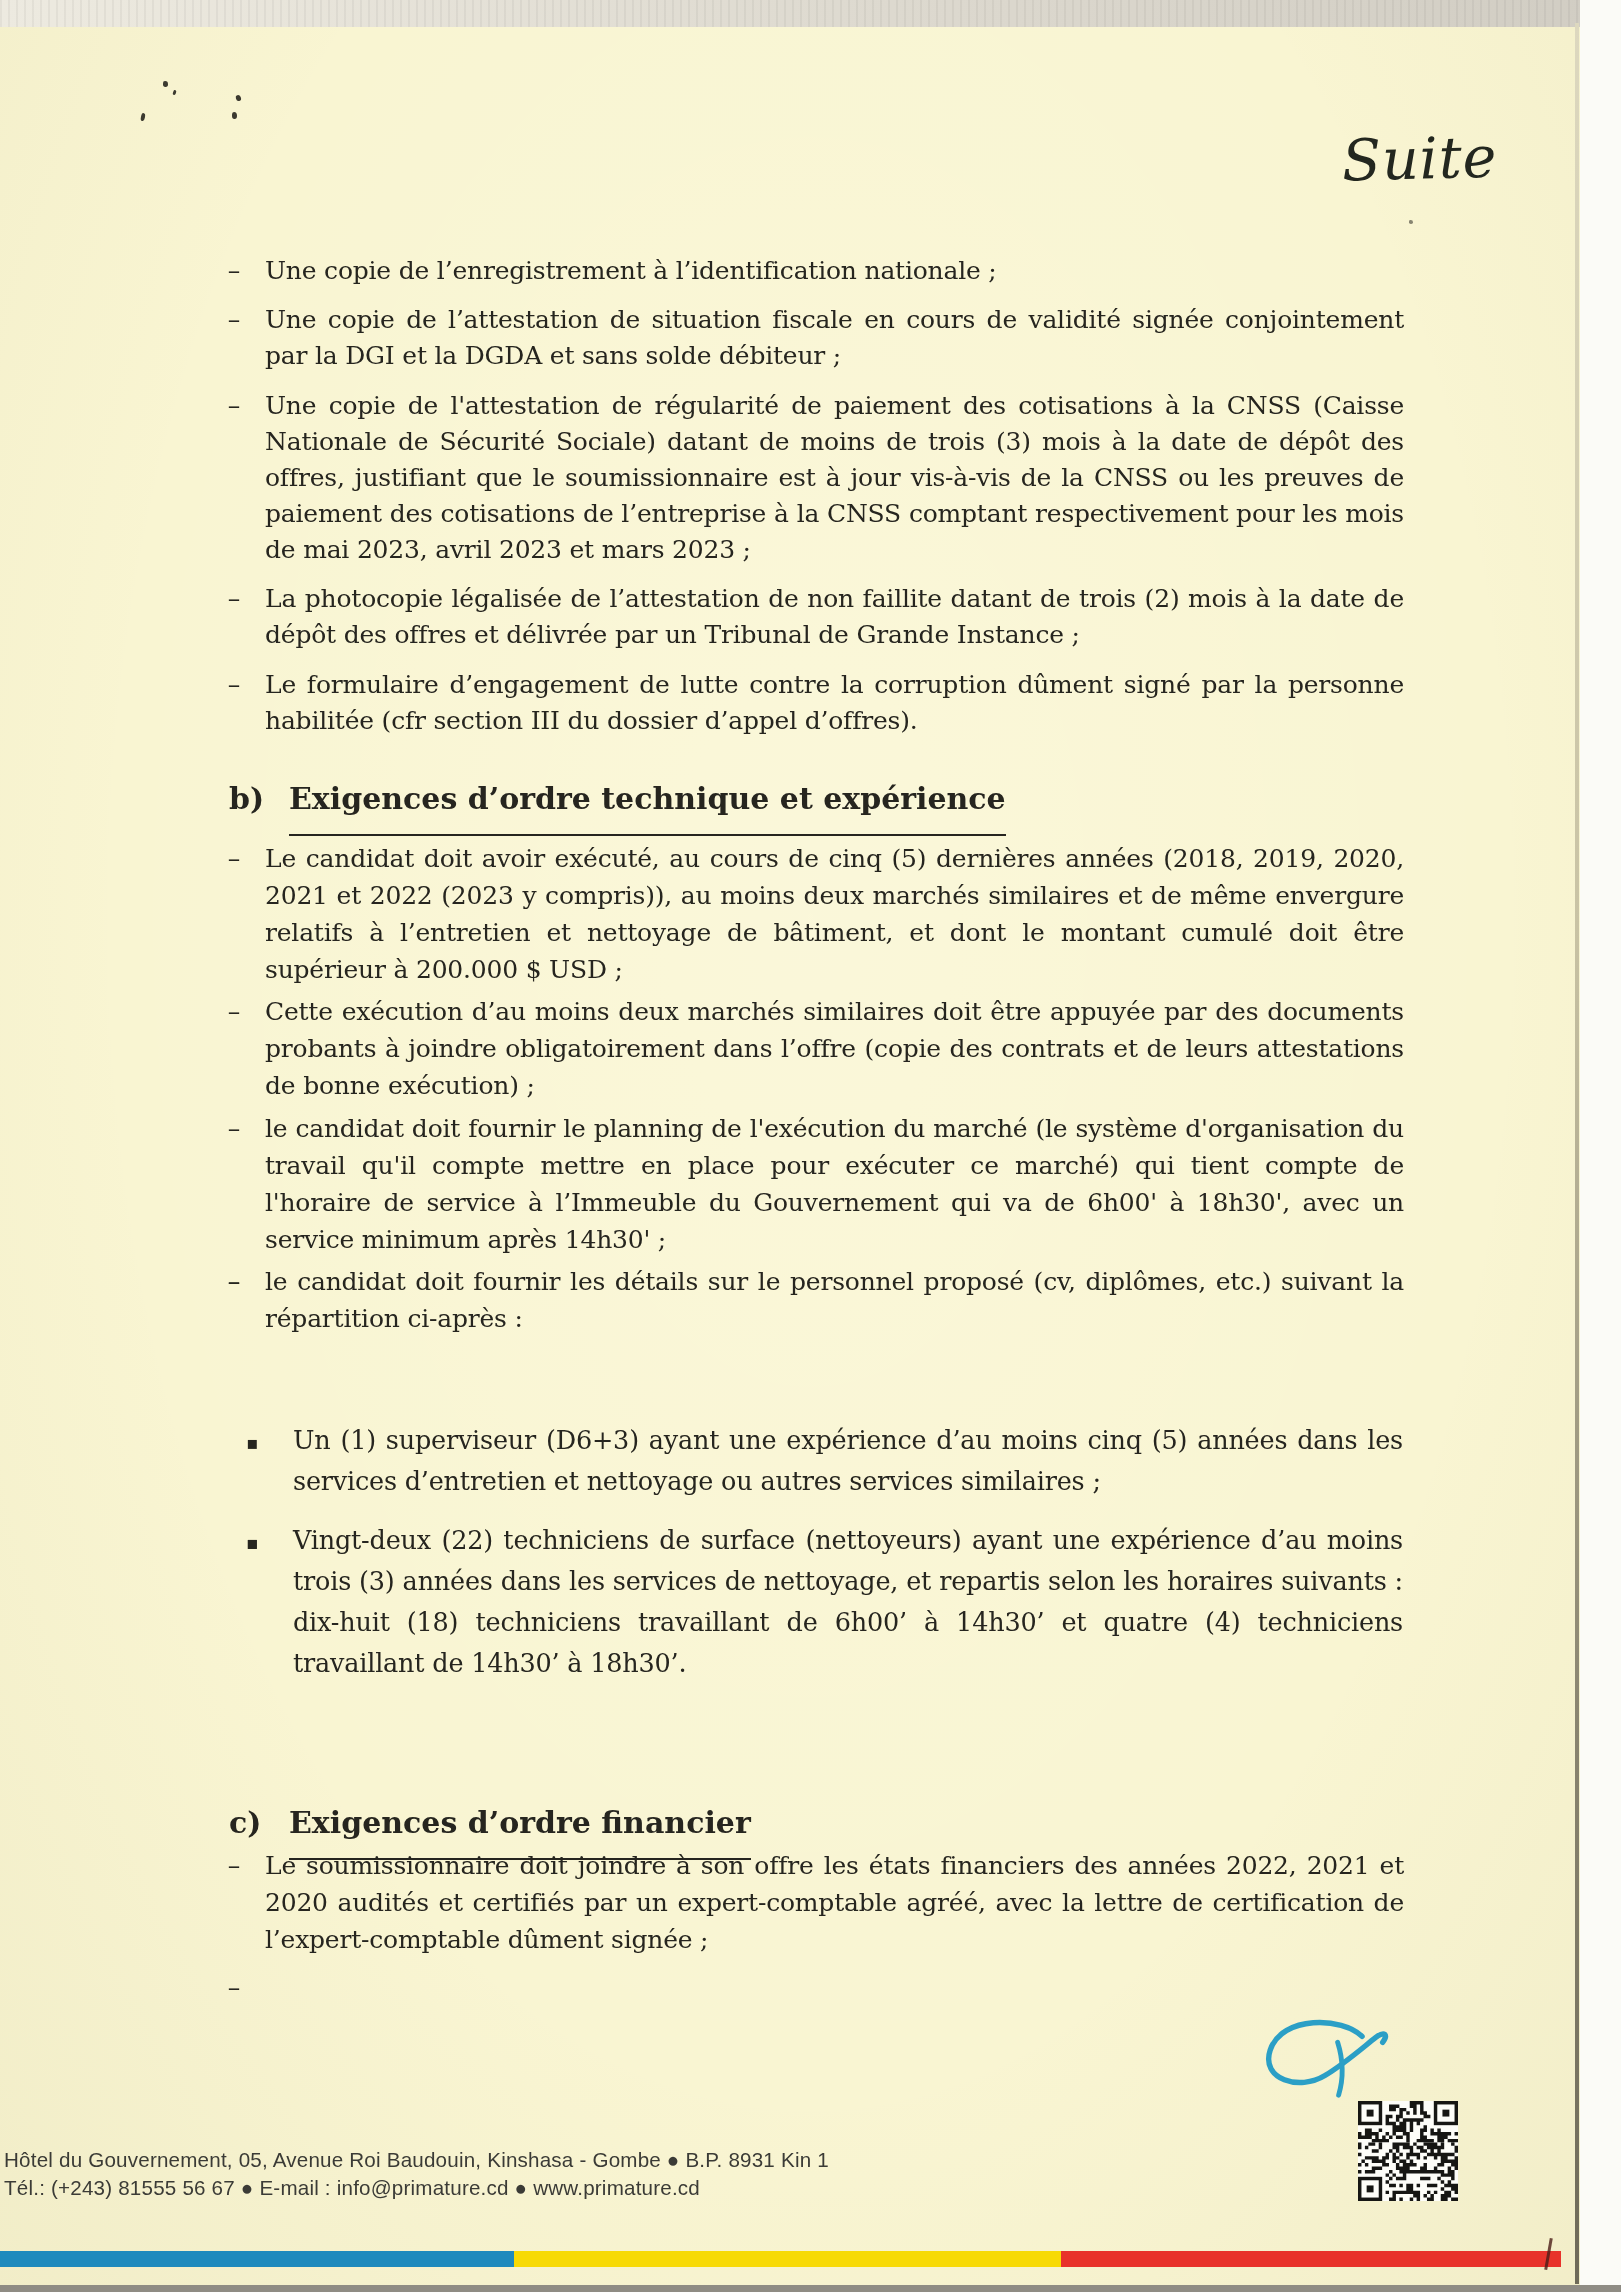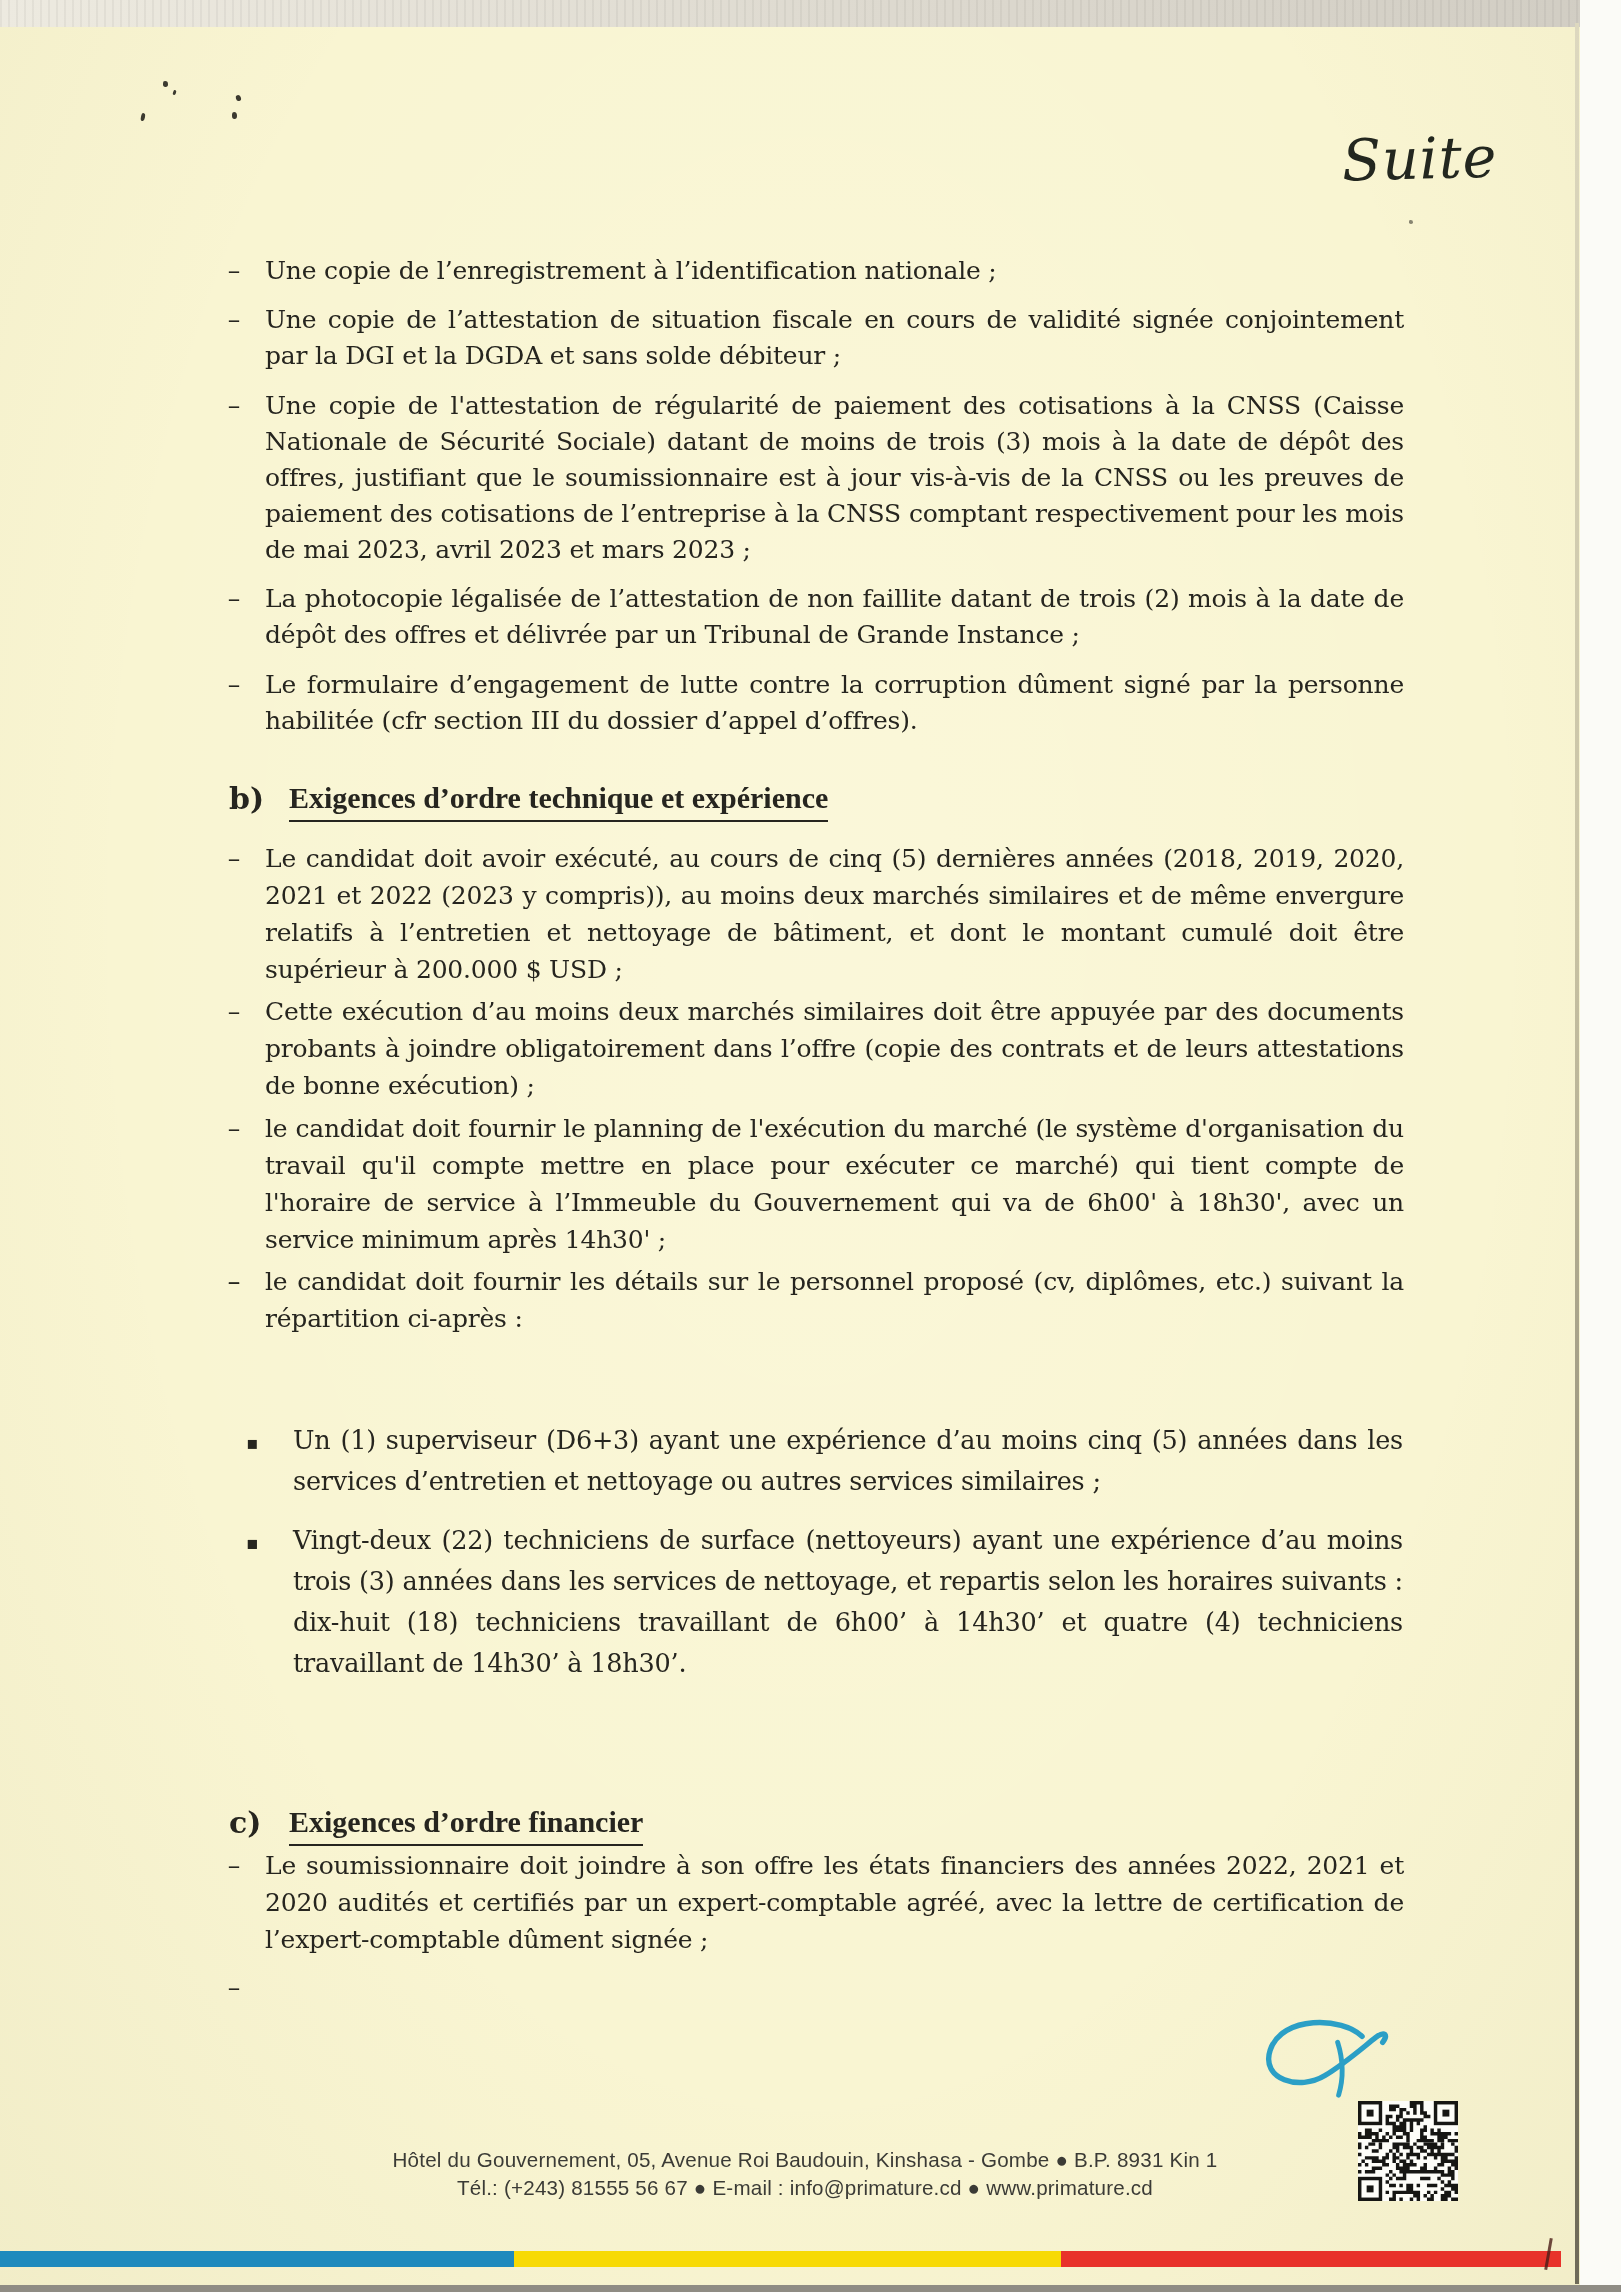--- a/index.html
+++ b/index.html
@@ -45,27 +45,27 @@
   }
   .list .mk{position:absolute;left:1.8px;top:0;}
   .l1 li{line-height:36px;margin-bottom:13.4px;}
   .l2 li{line-height:37px;margin-bottom:5.4px;}
   .l3 li{line-height:37px;margin-bottom:10.7px;}
   .sub{left:246px;width:1157px;}
   .sub li{padding-left:47px;line-height:41px;margin-bottom:18px;font-size:25.5px;}
   .sub .mk{font-size:18px;top:1.8px;left:0;}
   .heading{display:flex;font-weight:bold;font-size:30px;color:var(--ink,#26251f);}
   .heading .pfx{width:60px;flex:none;}
-  .heading .ttl{border-bottom:2.7px solid #26251f;padding-bottom:5px;font-family:Liberation Serif, serif;}
+  .heading .ttl{border-bottom:2.7px solid #26251f;padding-bottom:18px;}
   
   .signature{position:absolute;left:1247px;top:2013px;width:150px;height:88px;}
   .qr{position:absolute;left:1358px;top:2101px;width:100px;height:100px;background:#fdfdf8;}
   
   .footer{
-    position:absolute;left:16px;top:2146px;width:1578px;text-align:center;
+    position:absolute;left:4px;top:2146px;width:1578px;
     font-family:"Liberation Sans", sans-serif;font-size:20.6px;line-height:28px;color:#3b3b36;
     letter-spacing:0.2px;
   }
   
   .bar{position:absolute;left:0;top:2251px;width:1561px;height:16px;display:flex;}
   .bar .seg-blue{width:32.9%;background:var(--bar_blue,#1e8abd);}
   .bar .seg-yellow{width:35.1%;background:var(--bar_yellow,#f7da05);}
   .bar .seg-red{width:32%;background:var(--bar_red,#e8322a);}
   .pen-tick{
     position:absolute;left:1547px;top:2238px;width:2.7px;height:32px;background:#4a1d18;

